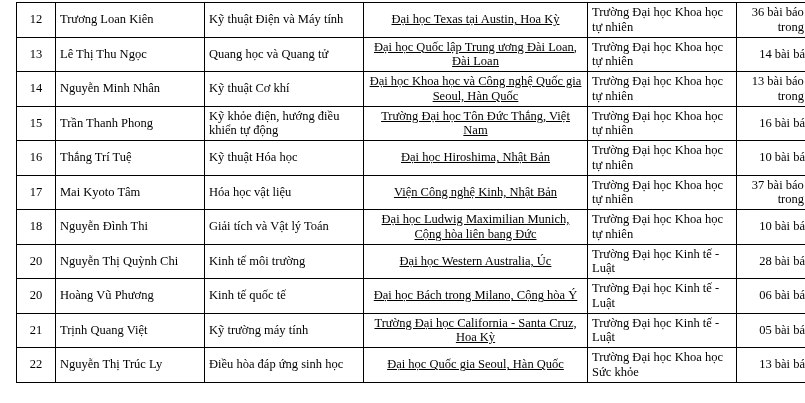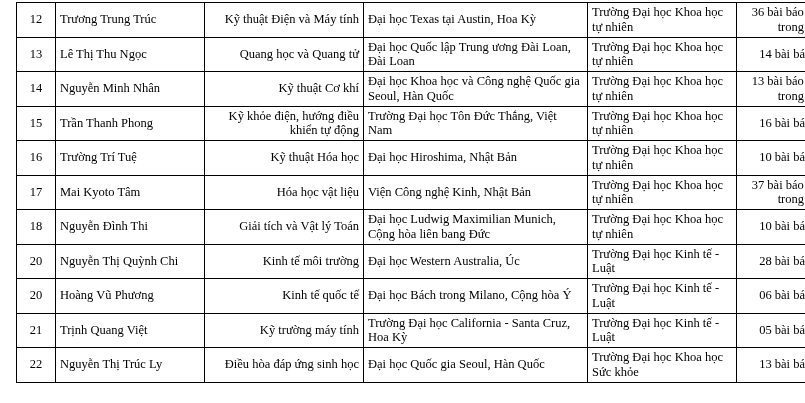--- a/index.html
+++ b/index.html
@@ -37,44 +37,45 @@
     width: 30px;
     text-align: center;
   }
   td.c-name {
     width: 140px;
     text-align: left;
     padding-left: 8px;
   }
   td.c-major {
     width: 150px;
-    text-align: right;
+    text-align: left;
   }
   td.c-school {
     width: 215px;
-    text-align: left;
+    text-align: center;
+    text-decoration: underline;
   }
   td.c-unit {
     width: 140px;
     text-align: left;
   }
   td.c-pubs {
     width: 128px;
     text-align: center;
   }
 </style>
 </head>
 <body>
 
 <div class="sheet">
   <table class="roster">
     <tbody>
         <tr>
           <td class="c-no">12</td>
-          <td class="c-name">Trương Trung Trúc</td>
+          <td class="c-name">Trương Loan Kiên</td>
           <td class="c-major">Kỹ thuật Điện và Máy tính</td>
           <td class="c-school">Đại học Texas tại Austin, Hoa Kỳ</td>
           <td class="c-unit">Trường Đại học Khoa học tự nhiên</td>
           <td class="c-pubs">36 bài báo quốc tế và trong nước</td>
         </tr>
         <tr>
           <td class="c-no">13</td>
           <td class="c-name">Lê Thị Thu Ngọc</td>
           <td class="c-major">Quang học và Quang tử</td>
           <td class="c-school">Đại học Quốc lập Trung ương Đài Loan, Đài Loan</td>
@@ -92,21 +93,21 @@
         <tr>
           <td class="c-no">15</td>
           <td class="c-name">Trần Thanh Phong</td>
           <td class="c-major">Kỹ khỏe điện, hướng điều khiển tự động</td>
           <td class="c-school">Trường Đại học Tôn Đức Thắng, Việt Nam</td>
           <td class="c-unit">Trường Đại học Khoa học tự nhiên</td>
           <td class="c-pubs">16 bài báo quốc tế</td>
         </tr>
         <tr>
           <td class="c-no">16</td>
-          <td class="c-name">Trường Trí Tuệ</td>
+          <td class="c-name">Thắng Trí Tuệ</td>
           <td class="c-major">Kỹ thuật Hóa học</td>
           <td class="c-school">Đại học Hiroshima, Nhật Bản</td>
           <td class="c-unit">Trường Đại học Khoa học tự nhiên</td>
           <td class="c-pubs">10 bài báo quốc tế</td>
         </tr>
         <tr>
           <td class="c-no">17</td>
           <td class="c-name">Mai Kyoto Tâm</td>
           <td class="c-major">Hóa học vật liệu</td>
           <td class="c-school">Viện Công nghệ Kinh, Nhật Bản</td>

